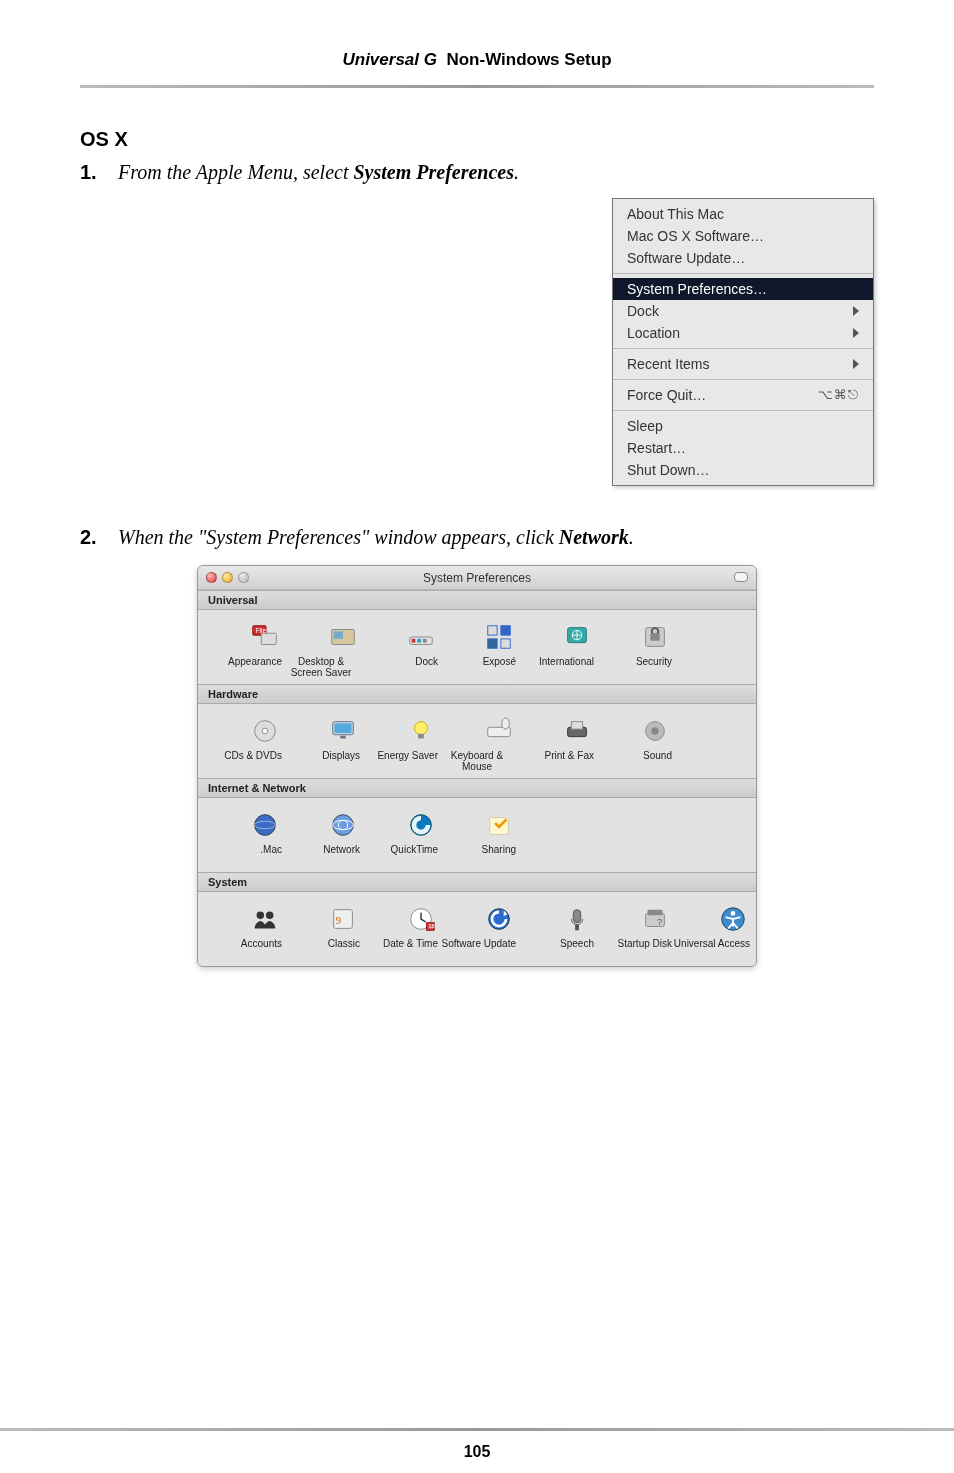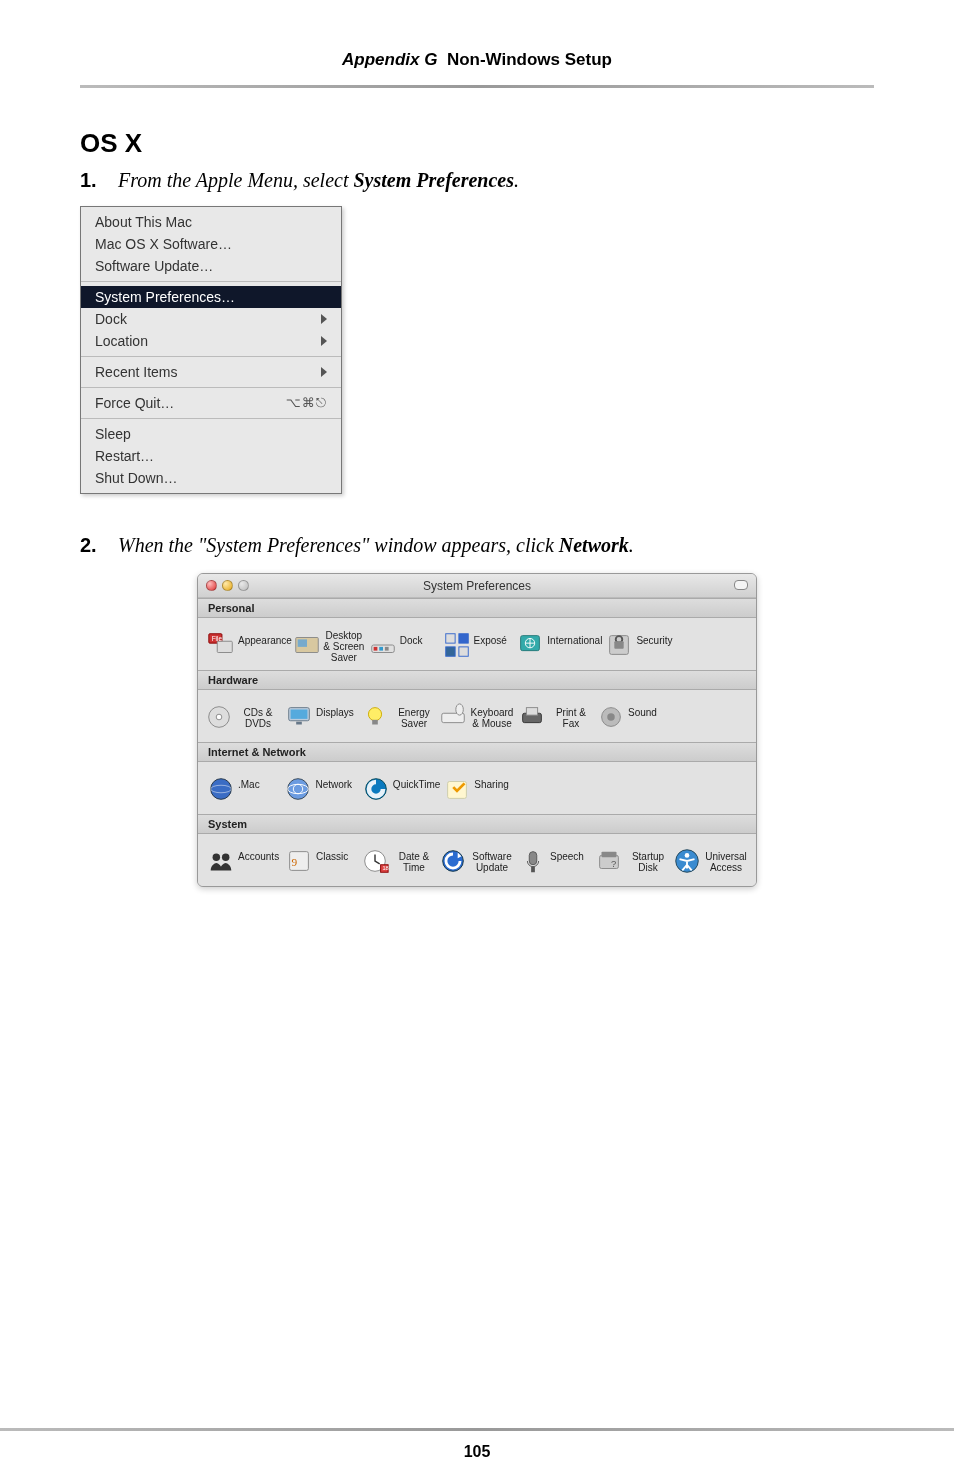--- a/index.html
+++ b/index.html
@@ -25,40 +25,40 @@
   .header-title { font-weight: bold; }
   .header-rule {
     border: none;
     height: 3px;
     background: linear-gradient(to right, #bbb, #999, #bbb);
     margin: 0;
   }
   .heading {
     font-family: Arial, sans-serif;
     font-weight: bold;
-    font-size: 26px;
+    font-size: 20px;
     margin-top: 40px;
     margin-bottom: 10px;
   }
   .step {
     display: flex;
     align-items: baseline;
     gap: 18px;
     font-size: 20px;
     margin-top: 10px;
     margin-bottom: 14px;
   }
   .step-num { font-weight: bold; font-family: Arial, sans-serif; min-width: 20px; }
   .step-text { font-family: Georgia, serif; font-style: italic; }
   .step-text .bold { font-weight: bold; }
 
   
   .apple-menu-wrap {
     display: flex;
-    justify-content: flex-start;
+    justify-content: flex-end;
     margin: 10px 0 40px 0;
   }
   .apple-menu {
     width: 262px;
     border: 1px solid #777;
     background: #e8e8e8;
     font-family: 'Lucida Grande', Arial, sans-serif;
     font-size: 14px;
     box-shadow: 2px 2px 4px rgba(0,0,0,0.2);
     padding: 4px 0;
@@ -154,21 +154,22 @@
   }
   .section-body {
     background: #e2e2e2;
     display: grid;
     grid-template-columns: repeat(7, 1fr);
     padding: 8px 6px 4px 6px;
     gap: 0px;
   }
   .pref-item {
     display: flex;
-    align-items: center;
+    flex-direction: column;
+    align-items: flex-end;
     padding: 2px 0;
     cursor: default;
   }
   .pref-icon {
     width: 34px; height: 34px;
     display: flex;
     justify-content: center;
     align-items: center;
     margin-bottom: 2px;
   }
@@ -200,21 +201,21 @@
     bottom: 0;
     left: 0; right: 0;
   }
 </style>
 </head>
 <body>
 
 <div class="page">
 
   <div class="header-area">
-    <span class="header-appendix">Appendix G</span>&nbsp;&nbsp;<span class="header-title">Non-Windows Setup</span>
+    <span class="header-appendix">Universal G</span>&nbsp;&nbsp;<span class="header-title">Non-Windows Setup</span>
   </div>
   <hr class="header-rule">
 
   <div class="heading">OS X</div>
 
   <div class="step">
     <span class="step-num">1.</span>
     <span class="step-text">
       <span>From the Apple Menu, select </span><span class="bold">System Preferences</span><span>.</span>
     </span>
@@ -278,21 +279,21 @@
       <div class="titlebar">
         <div class="traffic">
           <div class="light red"></div>
           <div class="light yellow"></div>
           <div class="light green"></div>
         </div>
         <div class="win-title">System Preferences</div>
         <div class="toolbar-toggle"></div>
       </div>
       <div id="sysprefs-sections">
-          <div class="section-header">Personal</div>
+          <div class="section-header">Universal</div>
           <div class="section-body">
             <div class="pref-item">
               <div class="pref-icon">
                 <svg viewBox="0 0 32 32">
                   <rect x="3" y="4" width="14" height="10" rx="1" fill="#c33" stroke="#800"></rect>
                   <rect x="12" y="12" width="16" height="12" rx="1" fill="#ddd" stroke="#888"></rect>
                   <text x="6" y="12" font-size="7" fill="#fff">File</text>
                 </svg>
               </div>
               <div class="pref-label">Appearance</div>

